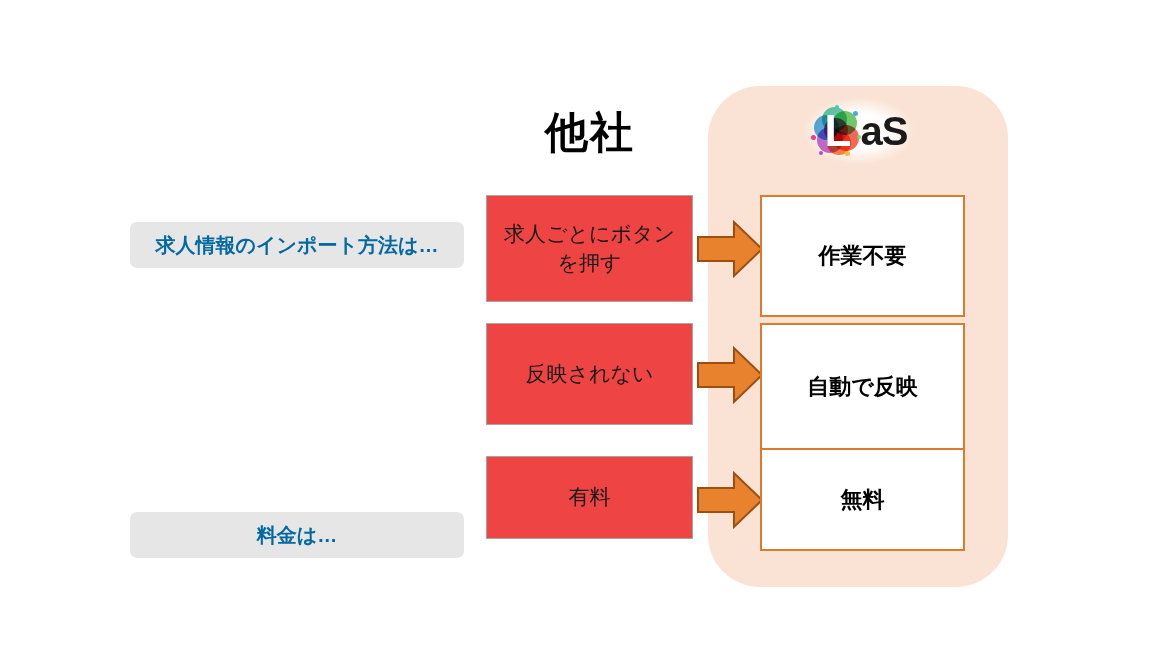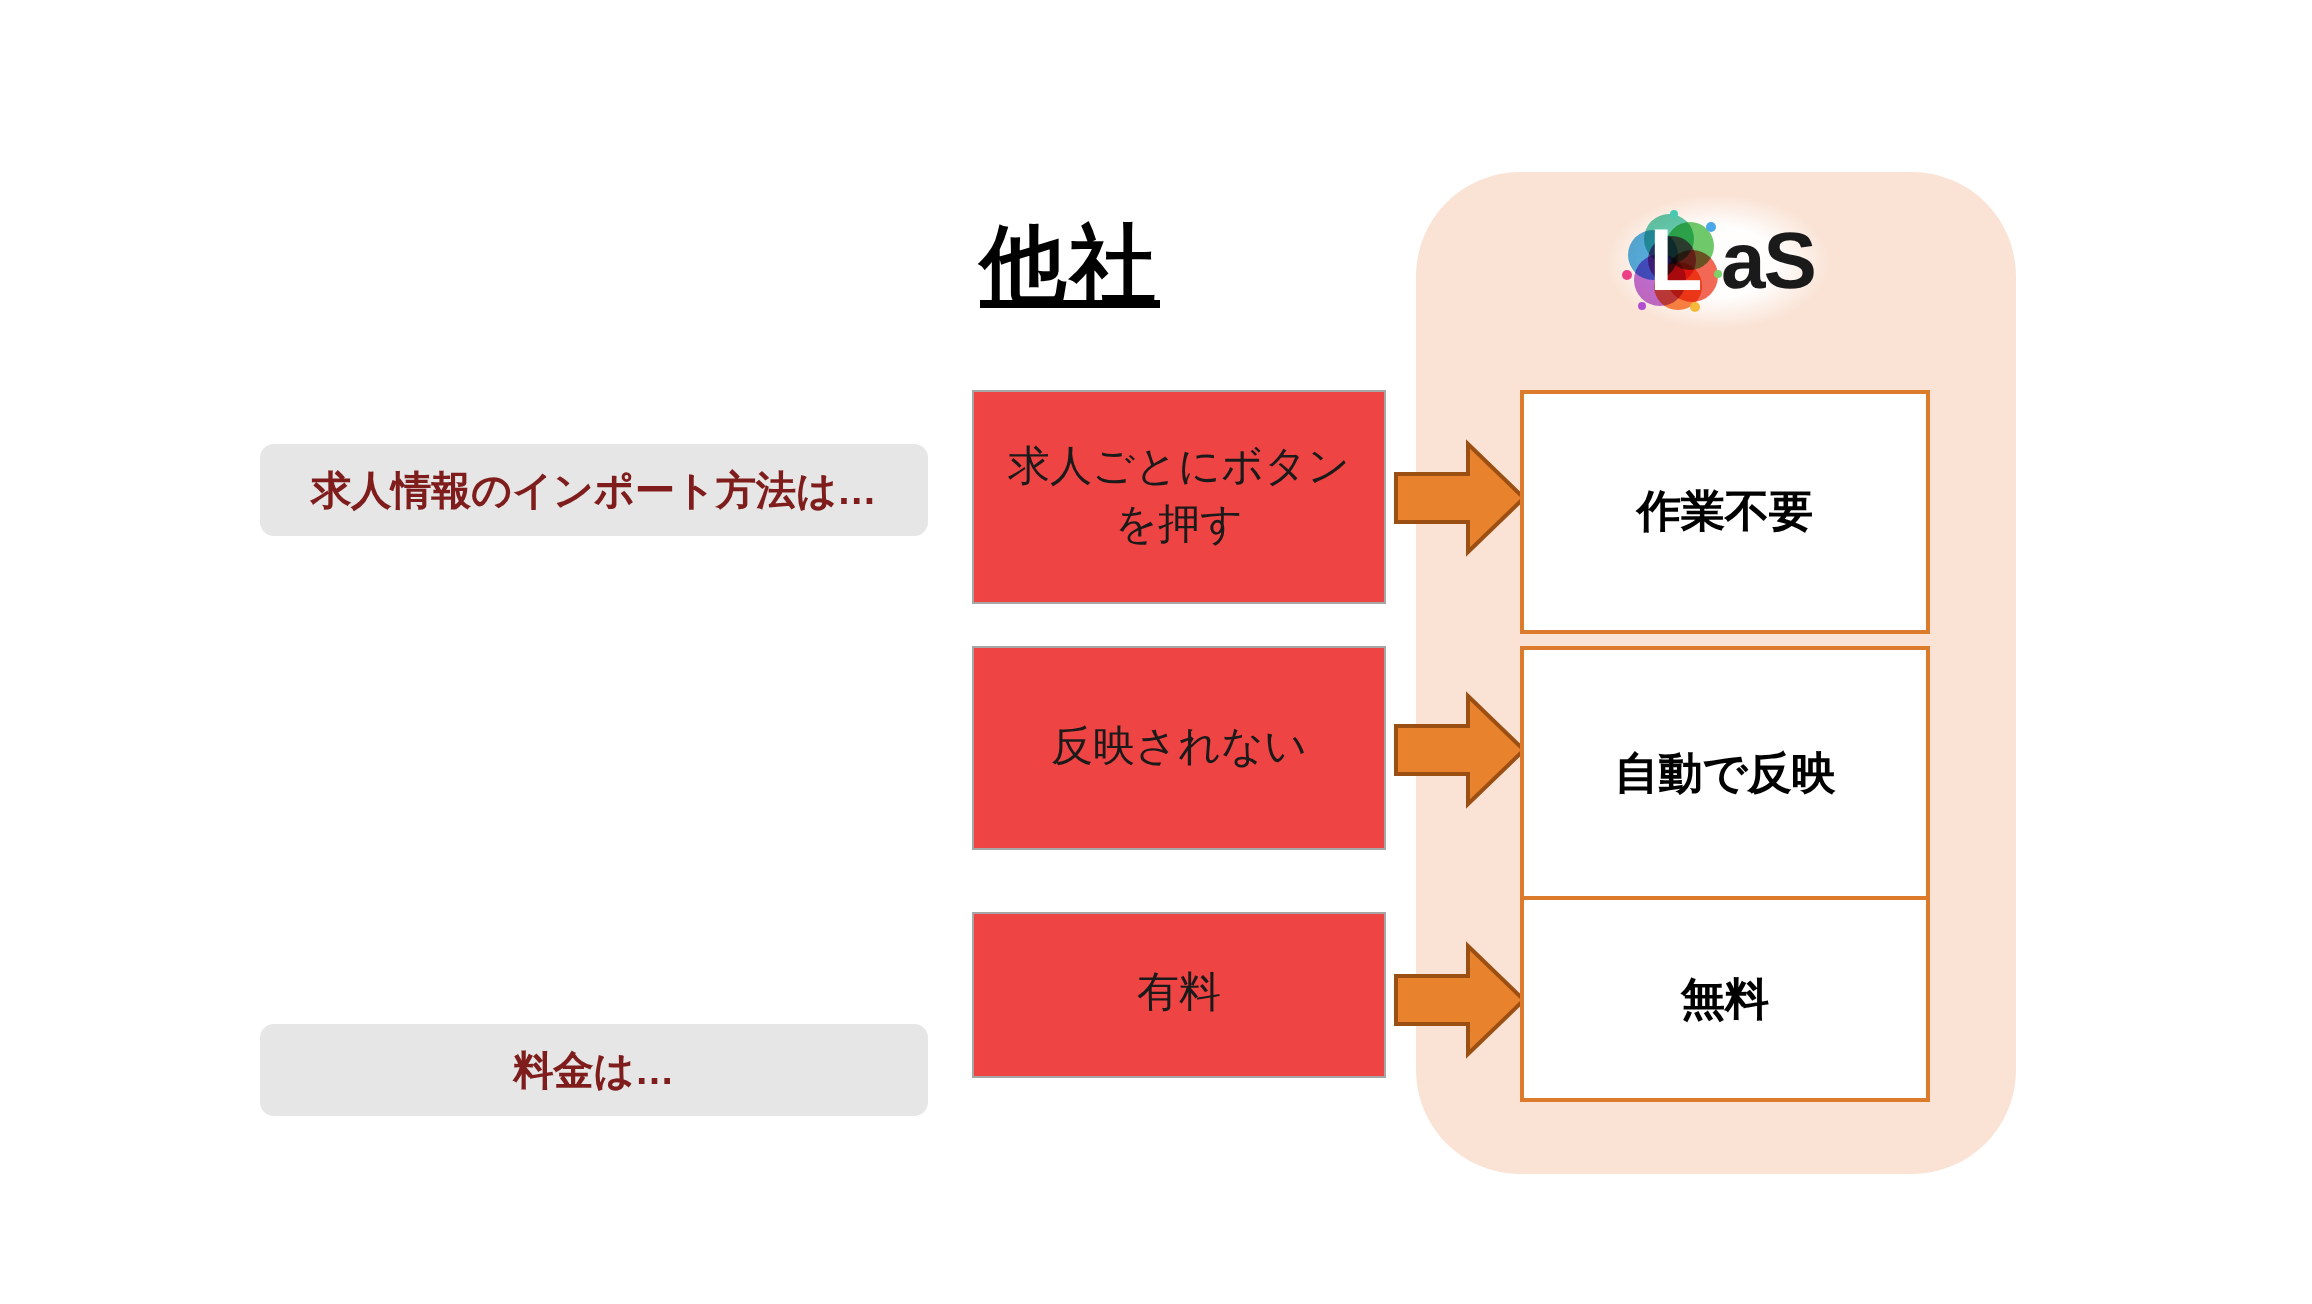--- a/index.html
+++ b/index.html
@@ -31,23 +31,22 @@
     height: 501px;
     background: #fae3d5;
     border-radius: 52px;
   }
 
   
   .col-heading {
     position: absolute;
     font-weight: bold;
     color: #000000;
-    text-align: left;
+    text-align: center;
     white-space: nowrap;
-    text-decoration: underline;
   }
   #heading-other {
     left: 490px;
     top: 104px;
     width: 200px;
     font-size: 43px;
     letter-spacing: 2px;
   }
 
   
@@ -126,21 +125,21 @@
     left: 130px;
     width: 334px;
     height: 46px;
     background: #e6e6e6;
     border-radius: 7px;
     display: flex;
     align-items: center;
     justify-content: center;
     font-size: 20px;
     font-weight: bold;
-    color: #7f1d1d;
+    color: #0369a1;
     white-space: nowrap;
   }
   .pill.r1 { top: 222px; }
   .pill.r2 { top: 349px; }
   .pill.r3 { top: 473px; margin-top: 39px; }
 
   
   .box-other {
     position: absolute;
     left: 486px;

